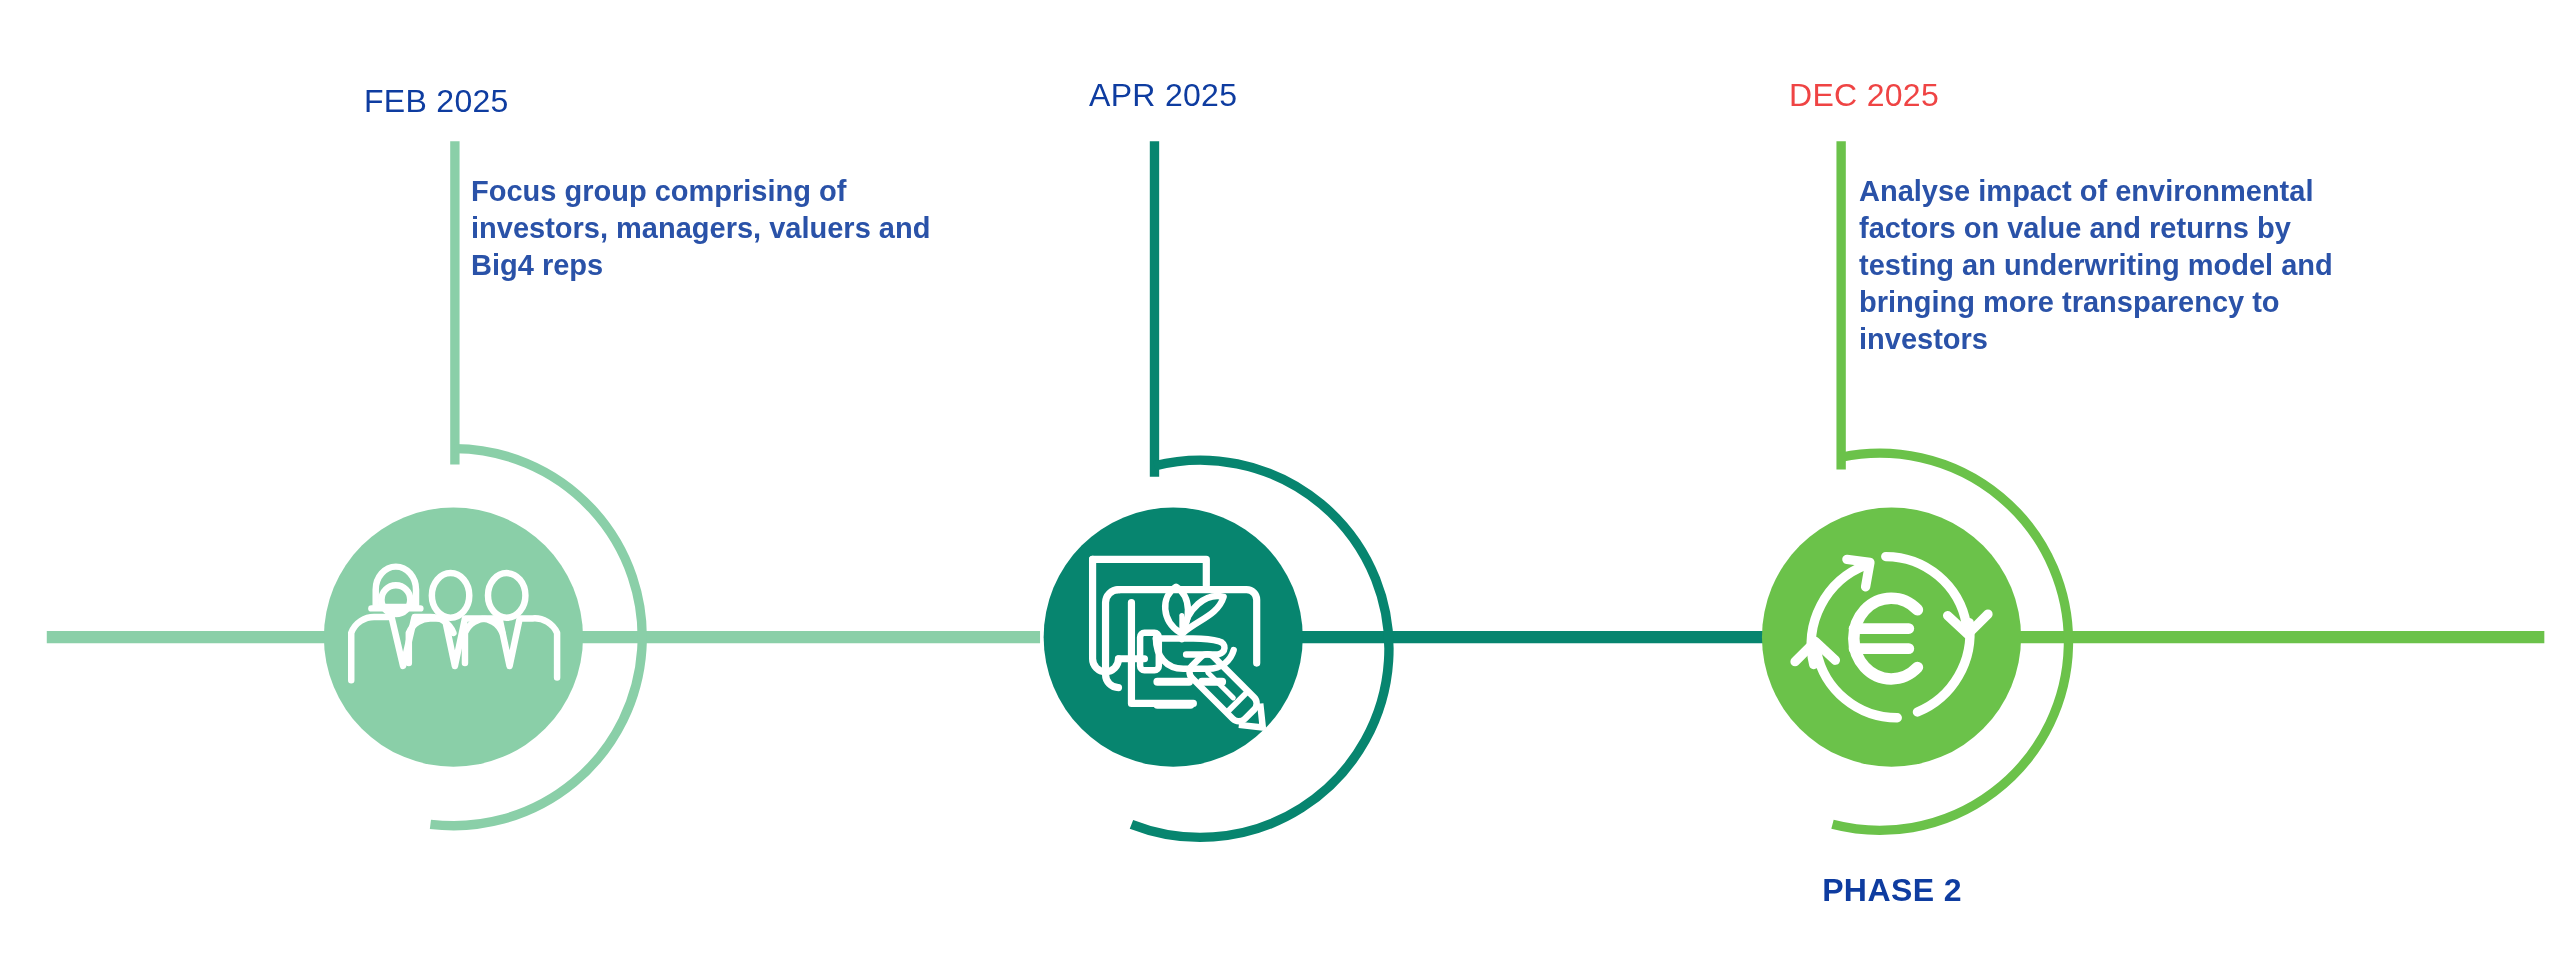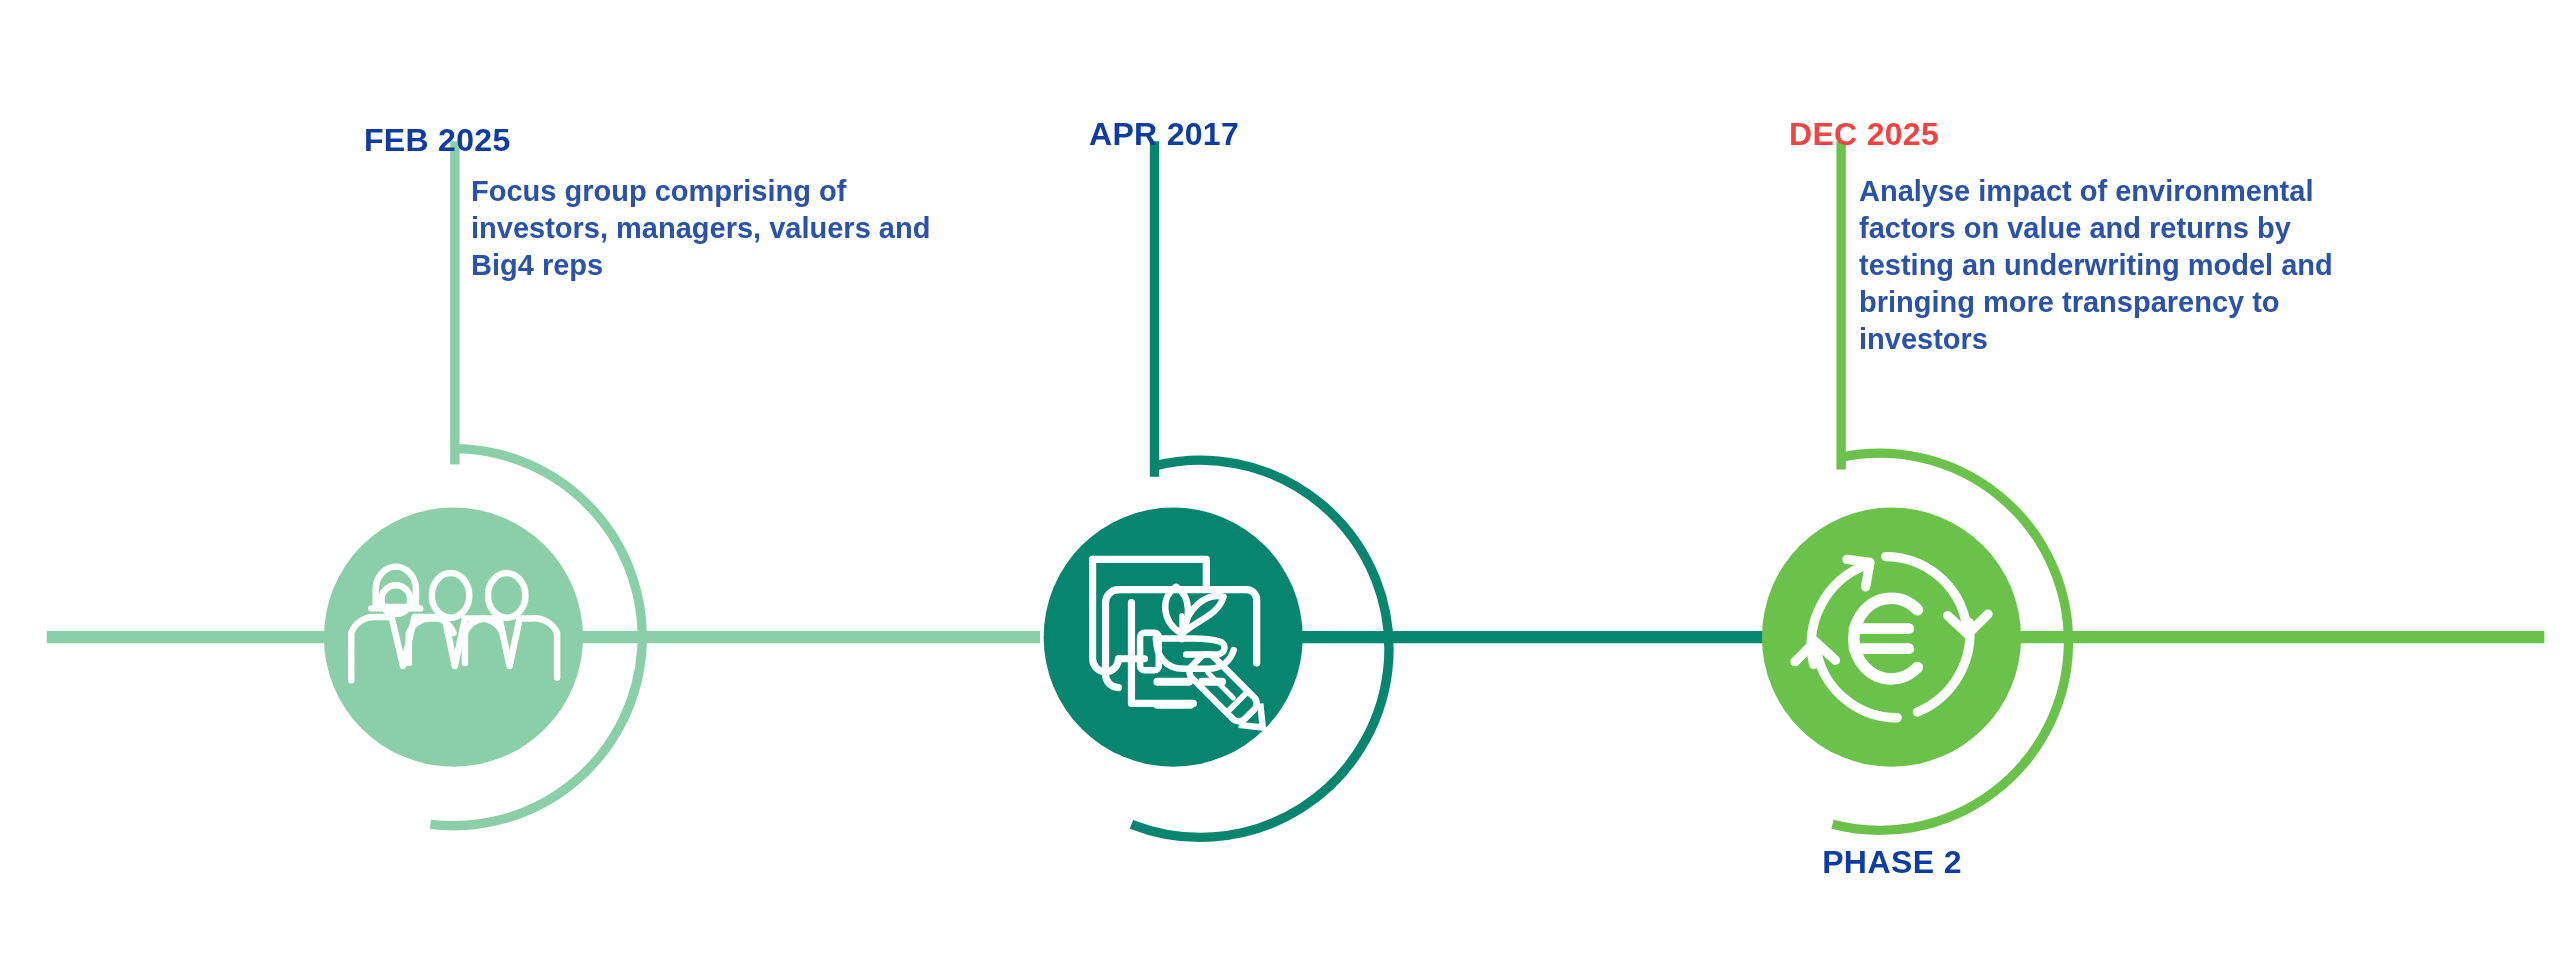--- a/index.html
+++ b/index.html
@@ -24,25 +24,24 @@
     left: 0;
     top: 0;
     width: 2576px;
     height: 967px;
   }
   .txt {
     position: absolute;
     white-space: pre-wrap;
   }
   .milestone-date {
-    font-weight: bold;
+    font-weight: normal;
     font-size: 32px;
     letter-spacing: 0.3px;
     line-height: 1.05;
-    margin-top: 39px;
   }
   .milestone-body {
     font-size: 29px;
     line-height: 1.28;
     font-weight: bold;
   }
   .phase-label {
     font-weight: bold;
     font-size: 32px;
     letter-spacing: 0.4px;
@@ -151,21 +150,21 @@
       <circle cx="2628" cy="885" r="180" fill="#6BC24A"></circle>
       <g transform="translate(2628,885)">
         <use href="#icon-euro"></use>
       </g>
     </g>
   </svg>
 
   <div class="txt milestone-date" style="left:364px; top:85px; color:#0E3CA0;">FEB 2025</div>
   <div class="txt milestone-body" style="left:471px; top:173px; width:475px; color:#2A52A8;">Focus group comprising of investors, managers, valuers and Big4 reps</div>
 
-  <div class="txt milestone-date" style="left:1089px; top:79px; color:#0E3CA0;">APR 2017</div>
+  <div class="txt milestone-date" style="left:1089px; top:79px; color:#0E3CA0;">APR 2025</div>
 
   <div class="txt milestone-date" style="left:1789px; top:79px; color:#ef4444;">DEC 2025</div>
   <div class="txt milestone-body" style="left:1859px; top:173px; width:518px; color:#2A52A8;">Analyse impact of environmental factors on value and returns by testing an underwriting model and bringing more transparency to investors</div>
 
-  <div class="txt phase-label" style="left:1748px; top:844px; width:288px; color:#0E3CA0;">PHASE 2</div>
+  <div class="txt phase-label" style="left:1748px; top:872px; width:288px; color:#0E3CA0;">PHASE 2</div>
 
 </div>
 
 
 </body></html>

